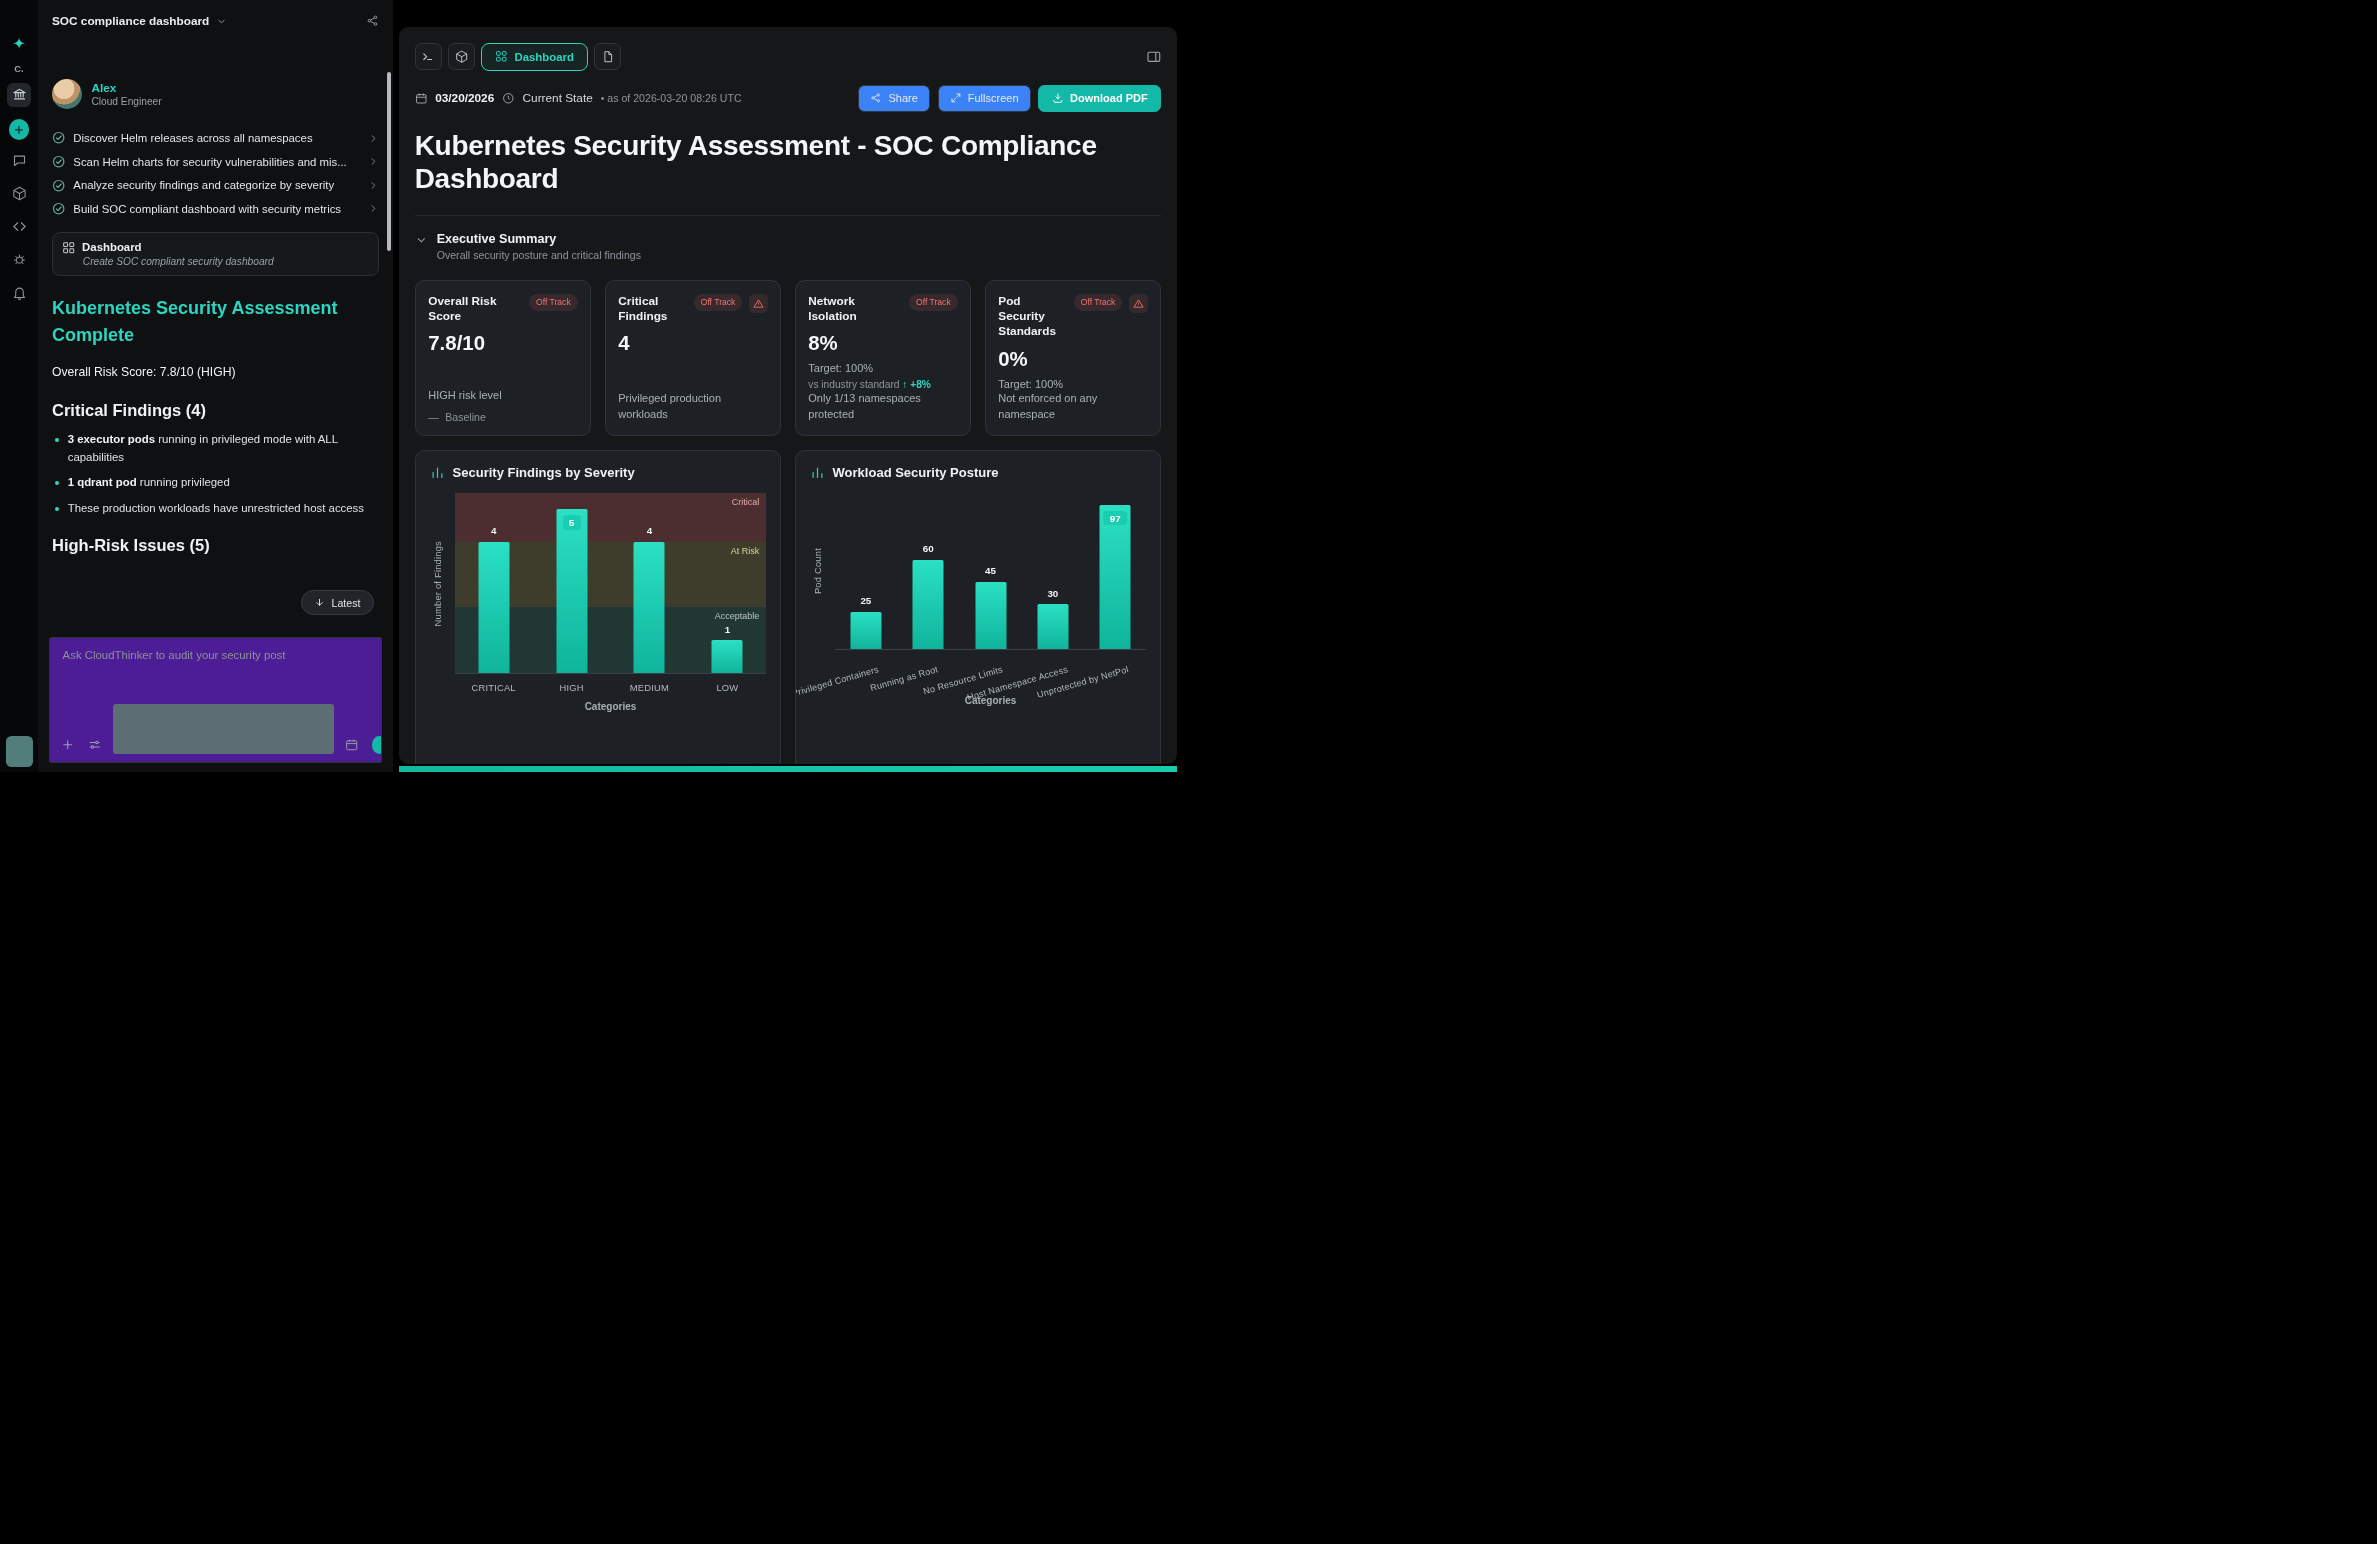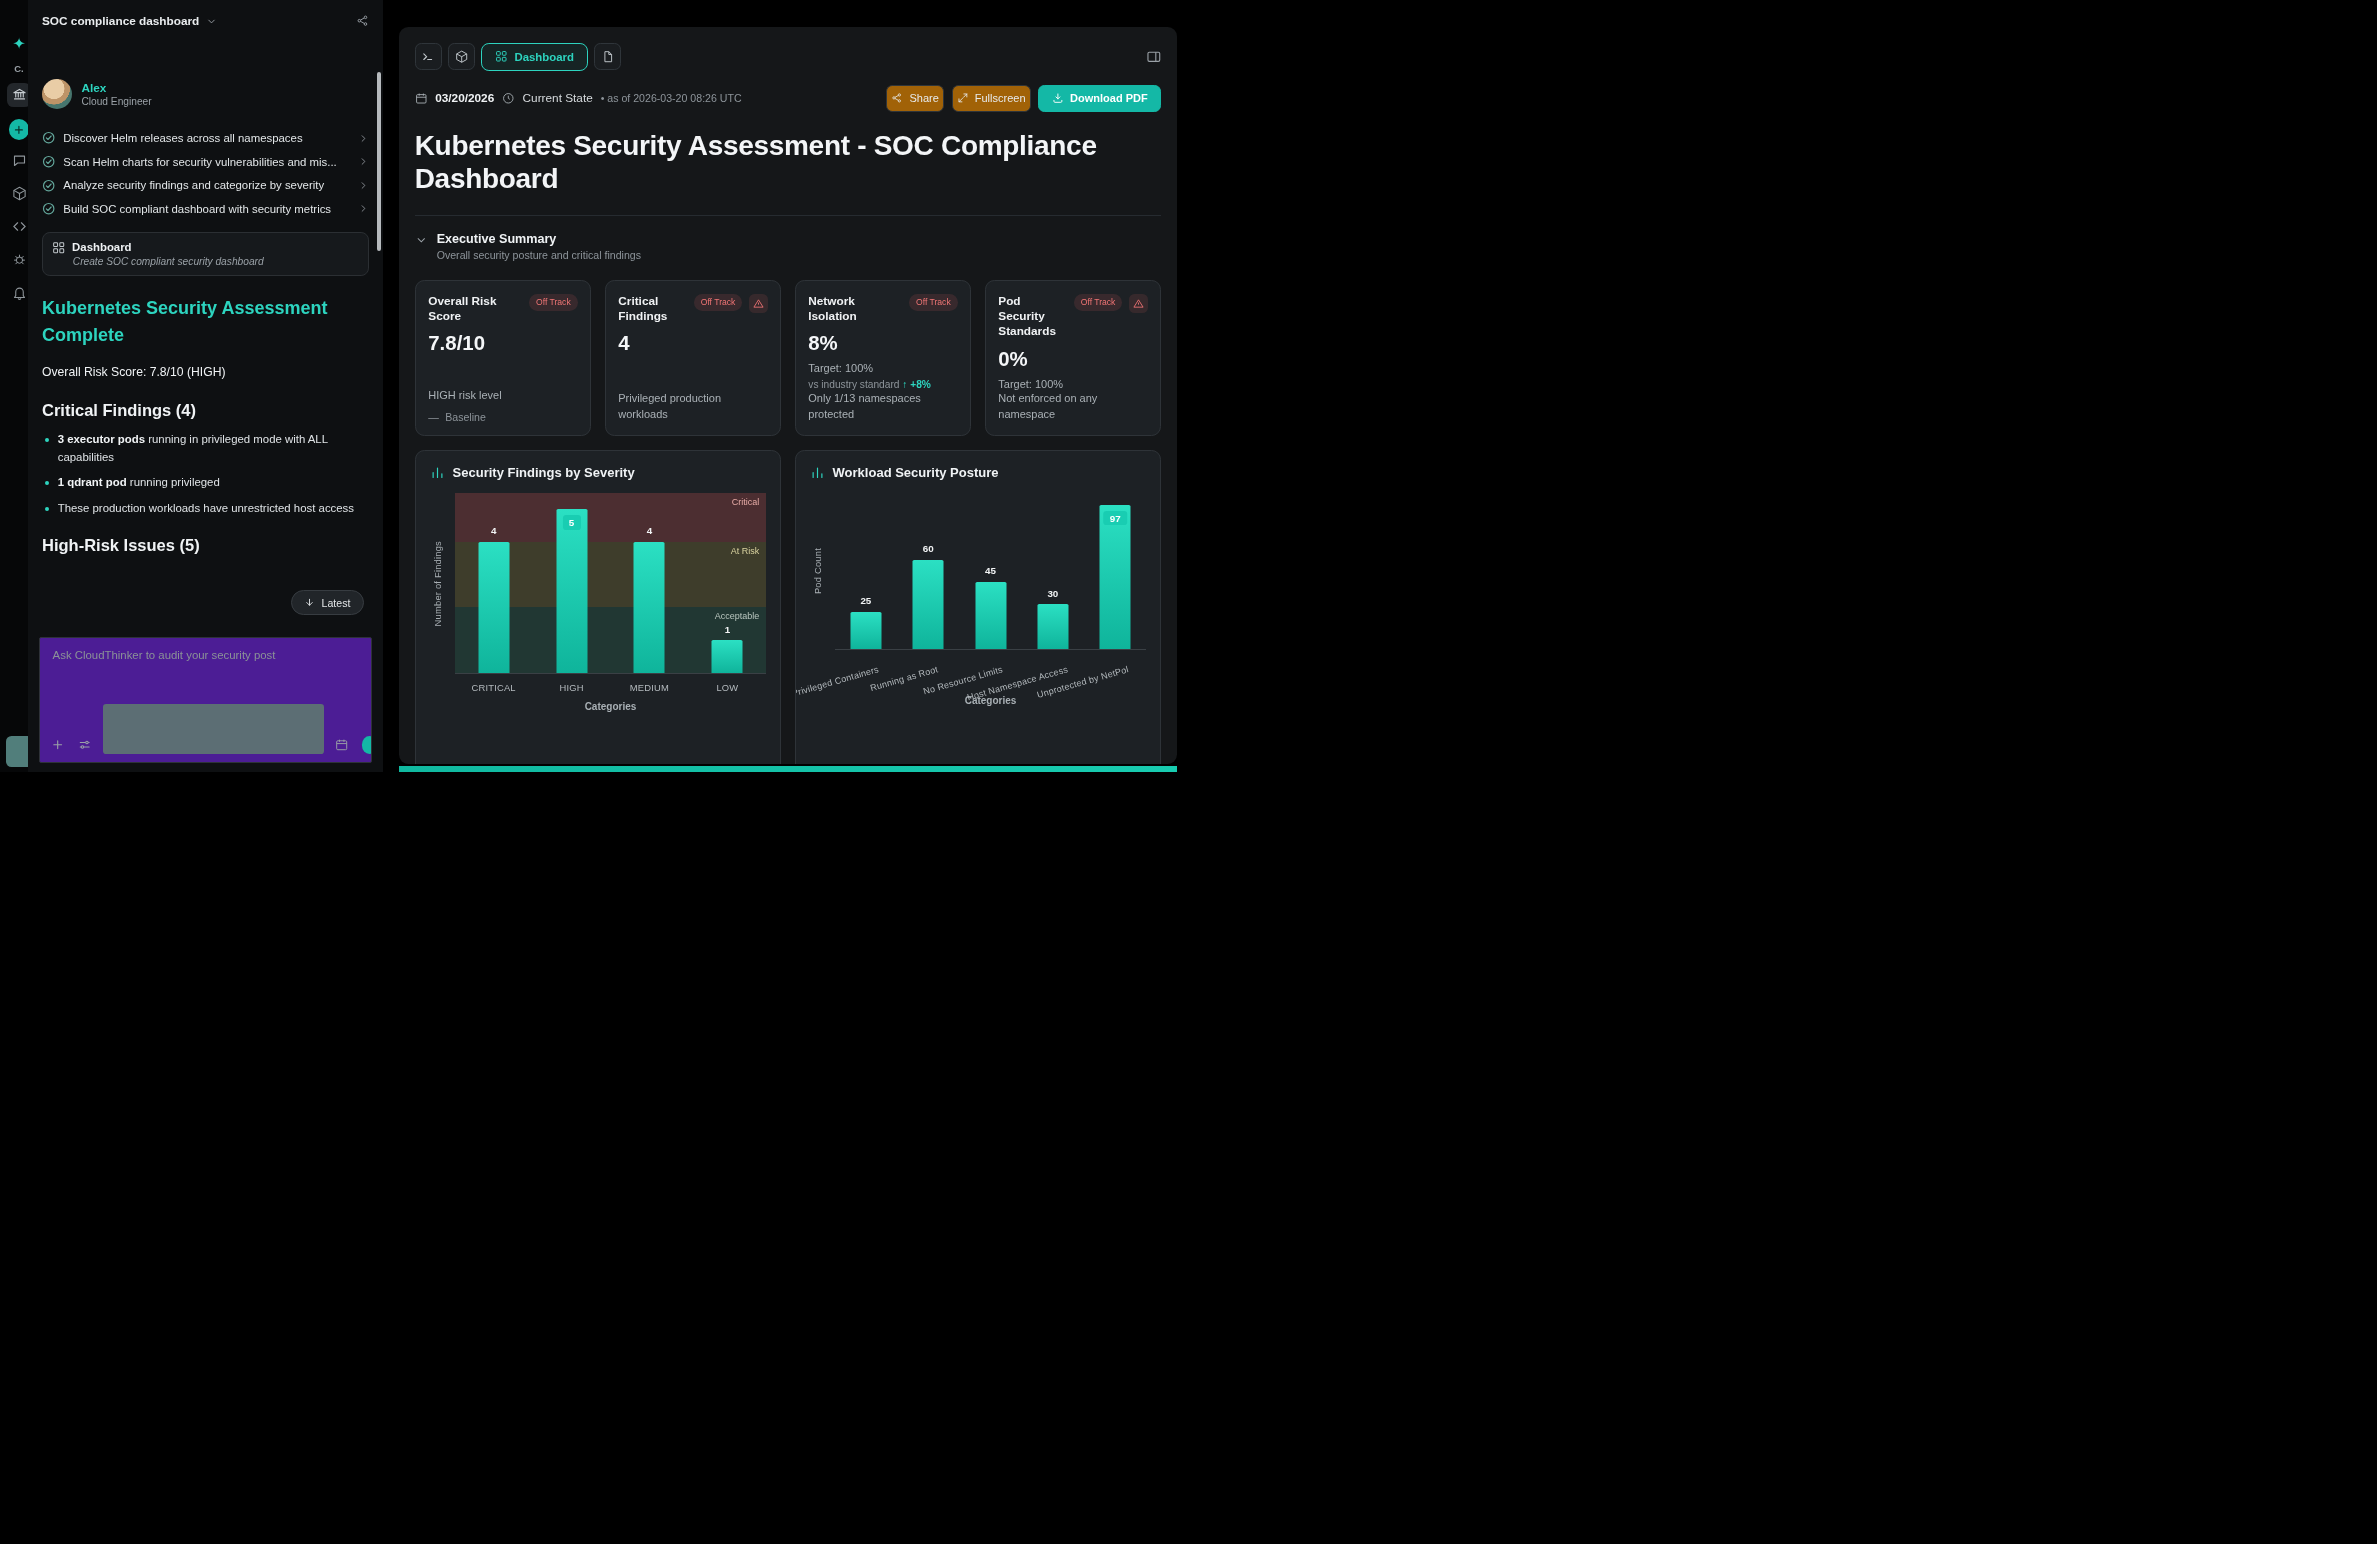--- a/index.html
+++ b/index.html
@@ -13,21 +13,21 @@
   .rail .logo{margin-top:36px;color:#2dd4bf;font-size:15.7px;line-height:1;}
   .rail .ws{margin-top:11px;color:#9aa1a7;font-size:9.4px;font-weight:700;}
   .rail-btn{width:23.6px;height:23.6px;border-radius:6.3px;display:flex;align-items:center;justify-content:center;
     color:#8f969b;margin-top:9.4px;cursor:pointer;}
   .rail-btn.active{background:#23272b;color:#c7cdd1;}
   .rail-btn.plus{background:#14b8a6;color:#06332d;border-radius:50%;width:20.4px;height:20.4px;margin-top:12.6px;}
   .rail .spacer{flex:1;}
   .rail .avatar-sq{width:27px;height:31px;border-radius:5.5px;background:#517e7b;margin-bottom:4.7px;}
 
   
-  .sidebar{position:absolute;left:28px;top:0;width:355px;height:772px;background:#0e1012;}
+  .sidebar{position:absolute;left:38px;top:0;width:355px;height:772px;background:#0e1012;}
   .side-head{display:flex;align-items:center;gap:6.3px;padding:14px 14px 0 14px;}
   .side-title{font-size:11.8px;font-weight:600;color:#e9ecee;}
   .side-head .chev{color:#9aa1a7;}
   .side-head .sp{flex:1;}
   .chat{position:absolute;top:38px;left:0;right:0;bottom:145px;overflow:hidden;padding:0 14px;}
   .bubble{margin:11px 3.1px 0 31px;background:#1a1d20;border:0.8px solid #2e3236;border-radius:9.4px;
     padding:10.2px 12.6px;font-size:11px;line-height:1.55;color:#d7dbde;}
   .user-row{display:flex;align-items:center;gap:9.4px;margin-top:41px;}
   .avatar{width:30px;height:30px;border-radius:50%;
     background:radial-gradient(circle at 40% 32%,#e9cda6 0 38%,#bd9468 39% 58%,#46756d 59%);}
@@ -72,21 +72,21 @@
   .tab-dash{height:28px;padding:0 12.6px;border-radius:7.9px;border:1.2px solid #2dd4bf;color:#2dd4bf;
     background:rgba(45,212,191,.07);display:flex;align-items:center;gap:7px;font-size:11.4px;font-weight:600;cursor:pointer;}
   .toolbar .sp{flex:1;}
   .panel-toggle{color:#9aa1a7;cursor:pointer;}
   .meta{margin-top:14px;display:flex;align-items:center;gap:7.9px;}
   .meta .date{font-size:11.8px;font-weight:700;color:#f0f3f5;}
   .meta .state{font-size:11.8px;color:#d6dadd;}
   .meta .asof{font-size:10.6px;color:#8d949a;}
   .meta .icon{color:#aab1b6;}
   .meta .sp{flex:1;}
-  .btn{height:27px;padding:0 4px;border-radius:6.3px;border:0.8px solid #2f353a;background:#a16207;
+  .btn{height:27px;padding:0 11px;border-radius:6.3px;border:0.8px solid #2f353a;background:#3b82f6;
     display:flex;align-items:center;gap:6.3px;font-size:11px;color:#e7eaec;cursor:pointer;}
   .btn.primary{background:#14b8a6;border-color:#14b8a6;color:#fff;font-weight:600;padding:0 12.6px;}
   .h1{margin-top:17.3px;font-size:28px;font-weight:700;letter-spacing:-0.3px;line-height:1.18;max-width:727px;color:#f3f5f7;}
   .sub{margin-top:11px;font-size:13.4px;line-height:1.55;color:#a9b1b7;max-width:731px;}
   .section{margin-top:20.4px;border-top:0.8px solid #262b30;padding-top:15.7px;display:flex;gap:9.4px;}
   .section .chev{color:#9aa1a7;margin-top:1.6px;}
   .sec-title{font-size:12.6px;font-weight:700;color:#f0f3f5;}
   .sec-sub{font-size:10.6px;color:#8d949a;margin-top:3.1px;}
 
   

